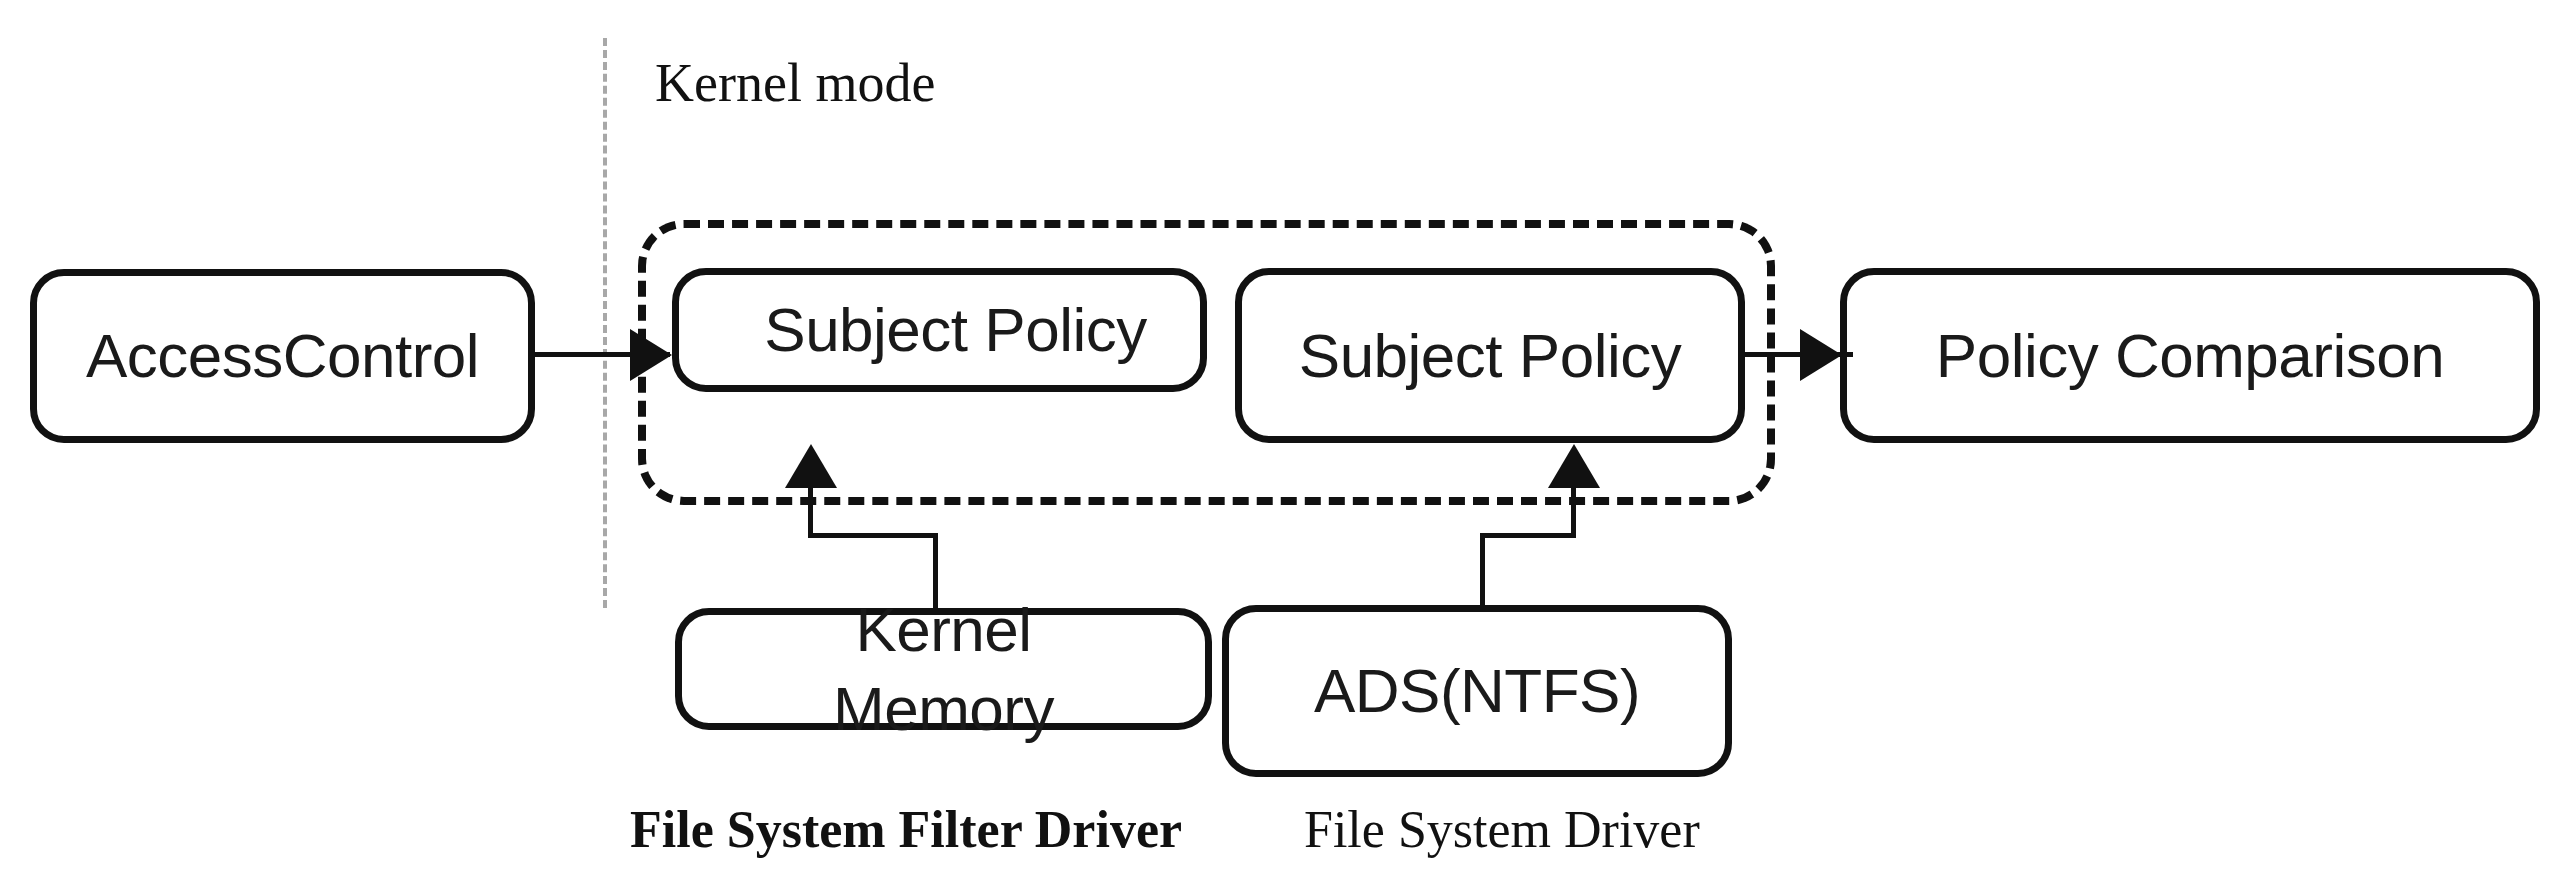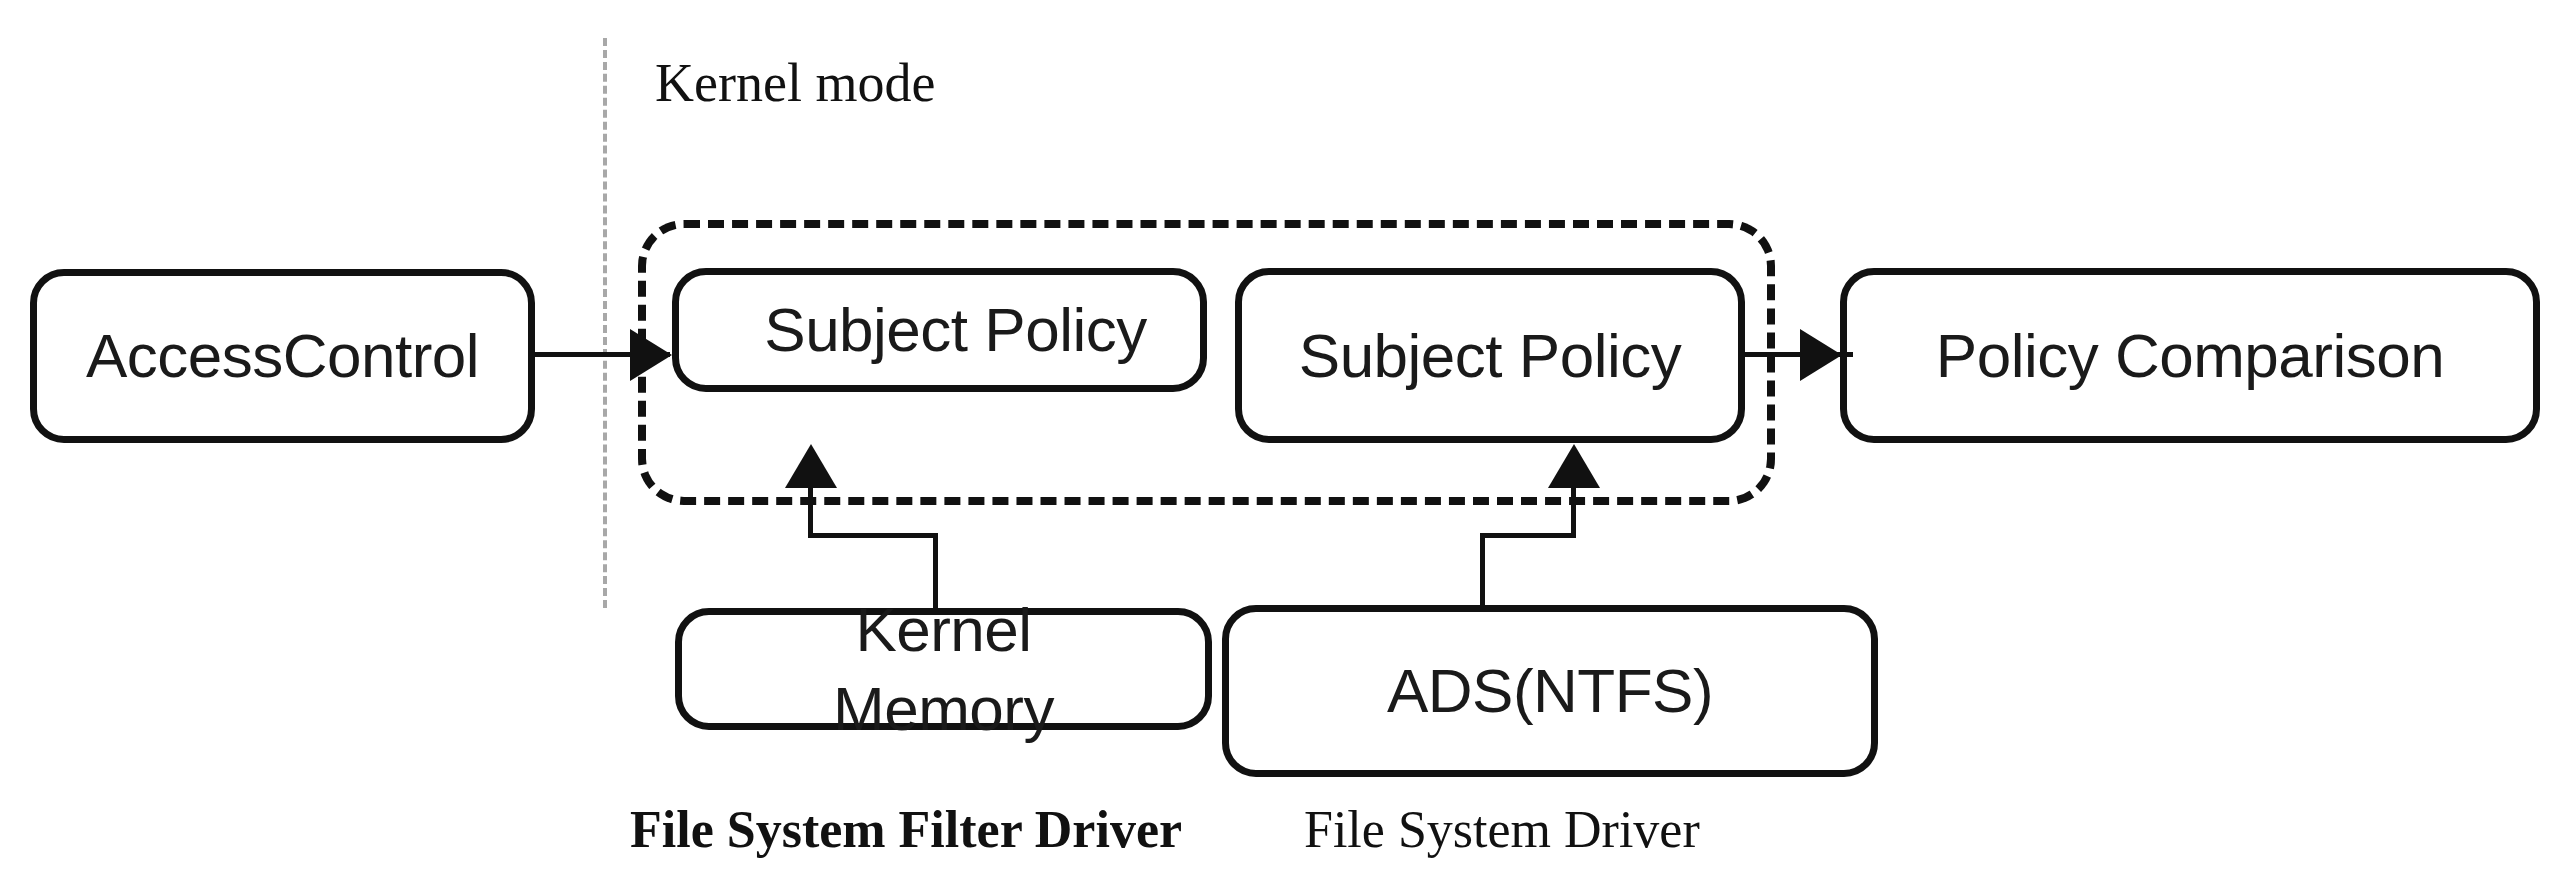--- a/index.html
+++ b/index.html
@@ -121,21 +121,21 @@
 
   <div class="node" style="left:1840px; top:268px; width:700px; height:175px;">
     <span class="label">Policy Comparison</span>
   </div>
 
   <div class="node" style="left:675px; top:608px; width:537px; height:122px; flex-direction:column;">
     <span class="label">Kernel</span>
     <span class="label">Memory</span>
   </div>
 
-  <div class="node" style="left:1222px; top:605px; width:656px; height:172px;">
+  <div class="node" style="left:1222px; top:605px; width:510px; height:172px;">
     <span class="label">ADS(NTFS)</span>
   </div>
 
   <div class="caption driver" style="left:630px; top:800px;font-weight:bold;">File System Filter Driver</div>
 
   <div class="caption driver" style="left:1292px; top:800px;margin-left:12px;">File System Driver</div>
 
   <div class="hline" style="left:535px; top:352px; width:135px;"></div>
   <div class="arrow-right" style="left:630px; top:329px;"></div>
 

